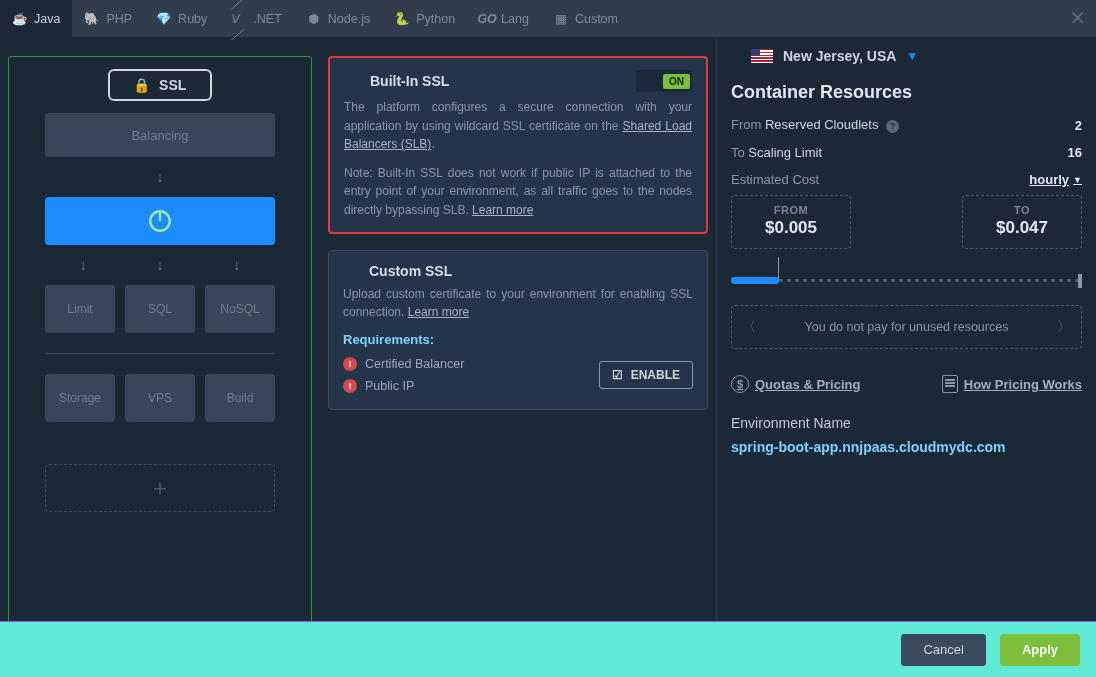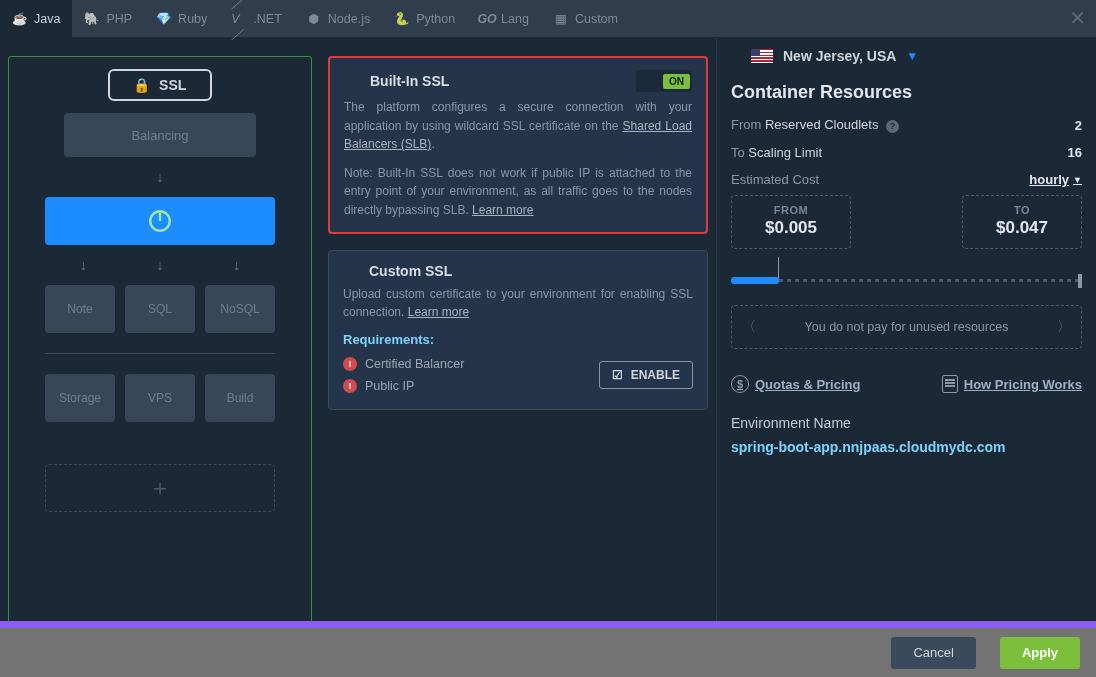--- a/index.html
+++ b/index.html
@@ -16,21 +16,21 @@
   
   .body { display: flex; flex: 1; min-height: 0; }
   .col-left { width: 320px; padding: 18px 8px 8px 8px; }
   .col-mid { flex: 1; padding: 18px 8px 8px 8px; }
   .col-right { width: 380px; padding: 10px 14px 8px 14px; border-left: 1px solid #2a3a4d; position: relative; }
 
   
   .topo-wrap { border: 1px solid #3a8f3a; border-radius: 3px; height: 590px; padding: 12px 18px; display: flex; flex-direction: column; align-items: center; gap: 12px; }
   .ssl-badge { border: 2px solid #cfd6de; border-radius: 6px; padding: 6px 24px; display: flex; align-items: center; gap: 8px; color: #cfd6de; font-size: 14px; font-weight: bold; }
   .ssl-badge .lock { color: #4fbf4f; }
-  .topo-btn { width: 192px; height: 44px; background: #374658; border-radius: 4px; color: #6f7e90; display: flex; align-items: center; justify-content: center; font-size: 13px; }
+  .topo-btn { width: 230px; height: 44px; background: #374658; border-radius: 4px; color: #6f7e90; display: flex; align-items: center; justify-content: center; font-size: 13px; }
   .arrow-down { color: #6f7e90; font-size: 14px; }
   .server-active { width: 230px; height: 48px; background: #1c8cff; border-radius: 4px; display: flex; align-items: center; justify-content: center; }
   .three-arrows { display: flex; width: 230px; justify-content: space-around; }
   .tile-row { display: flex; width: 230px; justify-content: space-between; }
   .tile { width: 70px; height: 48px; background: #374658; border-radius: 4px; color: #6f7e90; display: flex; align-items: center; justify-content: center; font-size: 12px; }
   .hr { width: 230px; height: 1px; background: #3a4a5d; margin: 8px 0; }
   .add-slot { width: 230px; height: 48px; border: 1px dashed #3a4a5d; border-radius: 4px; display: flex; align-items: center; justify-content: center; color: #4a5a6d; font-size: 22px; }
 
   
   .card { border: 1px solid #3a4a5d; border-radius: 4px; background: #24344a; padding: 12px 14px; margin-bottom: 16px; }
@@ -79,21 +79,21 @@
   .links-row { display: flex; justify-content: space-between; align-items: center; margin-bottom: 22px; }
   .link { color: #9db0c6; font-size: 13px; font-weight: bold; text-decoration: underline; display: flex; align-items: center; gap: 6px; }
   .linkicon { width:18px; height:18px; border:1.5px solid #8a97a8; border-radius:50%; display:inline-flex; align-items:center; justify-content:center; font-size:11px; color:#8a97a8; font-weight:bold;}
   .docicon { width:16px; height:18px; border:1.5px solid #8a97a8; border-radius:2px; position:relative;}
   .docicon::before{content:"";position:absolute;left:2px;top:3px;right:2px;height:1.5px;background:#8a97a8;box-shadow:0 3px 0 #8a97a8,0 6px 0 #8a97a8;}
 
   .env-label { color: #c4ccd6; font-size: 14px; margin-bottom: 8px; }
   .env-name { color: #7dd3fc; font-size: 14px; font-weight: bold; }
 
   
-  .footer { height: 56px; display: flex; align-items: center; justify-content: flex-end; gap: 24px; padding-right: 16px; border-top: 7px solid #8b5cf6; background:#737373;}
+  .footer { height: 56px; display: flex; align-items: center; justify-content: flex-end; gap: 14px; padding-right: 16px; border-top: 1px solid #8b5cf6; background:#5eead4;}
   .btn { height: 32px; padding: 0 22px; border-radius: 3px; font-size: 13px; display: inline-flex; align-items: center; justify-content: center; cursor: pointer; border:none; }
   .btn.cancel { background: #3a4a5d; color: #cfd6de; }
   .btn.apply { background: #7bbf3a; color: #fff; font-weight: bold; }
 
   
   .power { width:26px;height:26px;}
 </style>
 </head>
 <body>
 
@@ -155,21 +155,21 @@
               <line x1="12" y1="4" x2="12" y2="12" stroke="#9ee89e" stroke-width="2.2"></line>
             </svg>
         </div>
         <div class="three-arrows">
           <span class="arrow-down">↓</span>
           <span class="arrow-down">↓</span>
           <span class="arrow-down">↓</span>
         </div>
         <div class="tile-row">
           <div class="tile">
-              <span>Note</span>
+              <span>Limit</span>
             </div>
           <div class="tile">
               <span>SQL</span>
             </div>
           <div class="tile">
               <span>NoSQL</span>
             </div>
         </div>
         <div class="hr"></div>
         <div class="tile-row">

